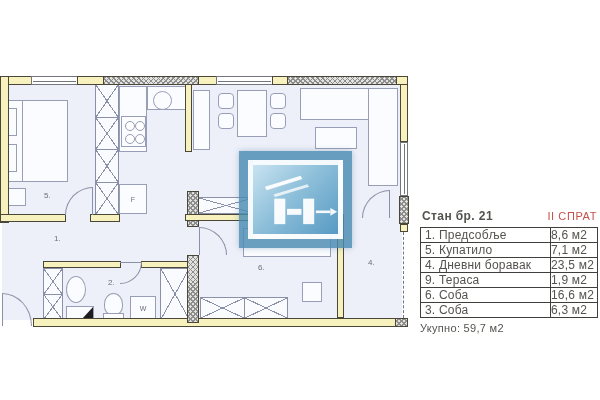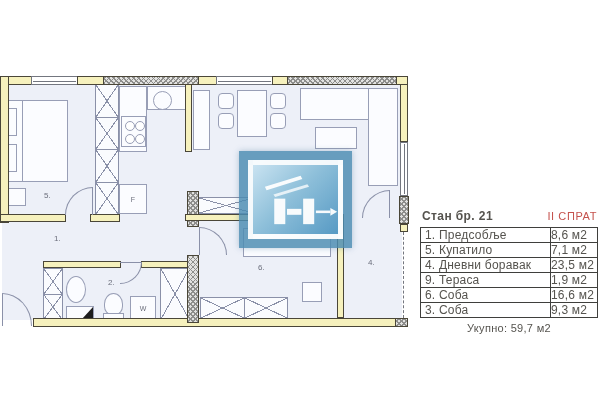--- a/index.html
+++ b/index.html
@@ -40,21 +40,21 @@
   
   .legend{left:420px;top:209px;width:178px;color:#55534e;}
   .legend-head{display:flex;justify-content:space-between;align-items:baseline;padding:0 1px 4px 2px;}
   .legend-title{font-size:12px;letter-spacing:.4px;font-weight:bold;}
   .legend-floor{font-size:11px;letter-spacing:.6px;}
   .area-table{border:1px solid #3f3f3c;}
   .arow{display:flex;height:14px;align-items:center;font-size:12px;letter-spacing:.2px;}
   .arow + .arow{border-top:1px solid #3f3f3c;}
   .aname{flex:1;padding-left:4px;white-space:nowrap;}
   .aval{width:44px;border-left:1px solid #3f3f3c;padding-right:2px;white-space:nowrap;}
-  .legend-total{text-align:center;font-size:11px;margin-top:4px;letter-spacing:.3px;}
+  .legend-total{text-align:left;font-size:11px;margin-top:4px;letter-spacing:.3px;}
 </style>
 </head>
 <body>
 
 <div class="stage">
 
   <div class="abs" style="left:0;top:0;width:412px;height:340px;">
 
     <div class="abs floor" style="left:2px;top:84px;width:400px;height:236px;"></div>
 
@@ -204,19 +204,19 @@
       <div class="arow">
         <span class="aname">9. Тераса</span>
         <span class="aval">1,9 м2</span>
       </div>
       <div class="arow">
         <span class="aname">6. Соба</span>
         <span class="aval">16,6 м2</span>
       </div>
       <div class="arow">
         <span class="aname">3. Соба</span>
-        <span class="aval">9,3 м2</span>
+        <span class="aval">6,3 м2</span>
       </div>
     </div>
     <div class="legend-total">Укупно: 59,7 м2</div>
   </div>
 
 </div>
 
 </body></html>

